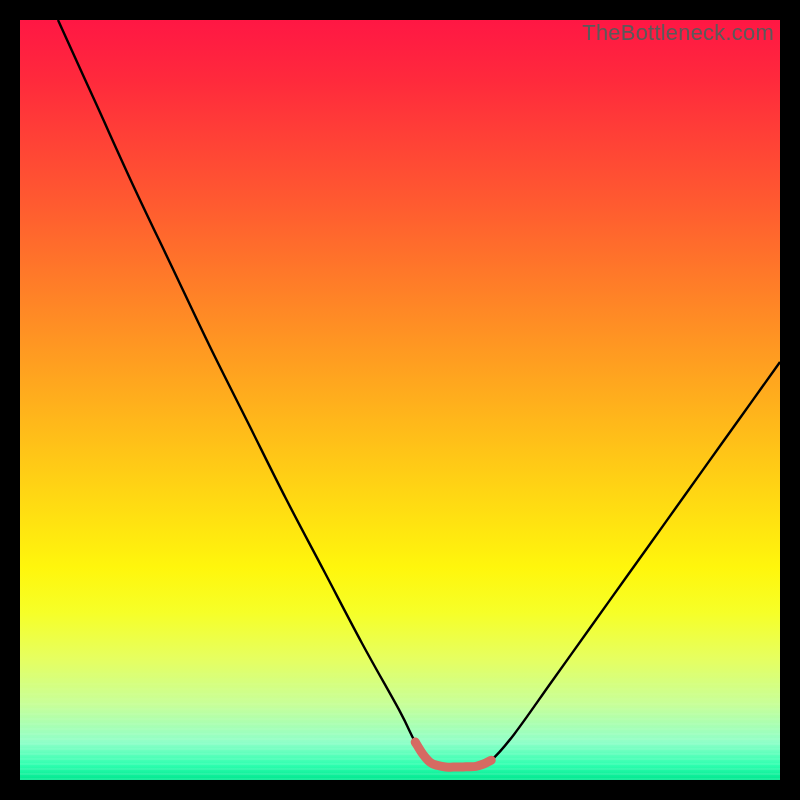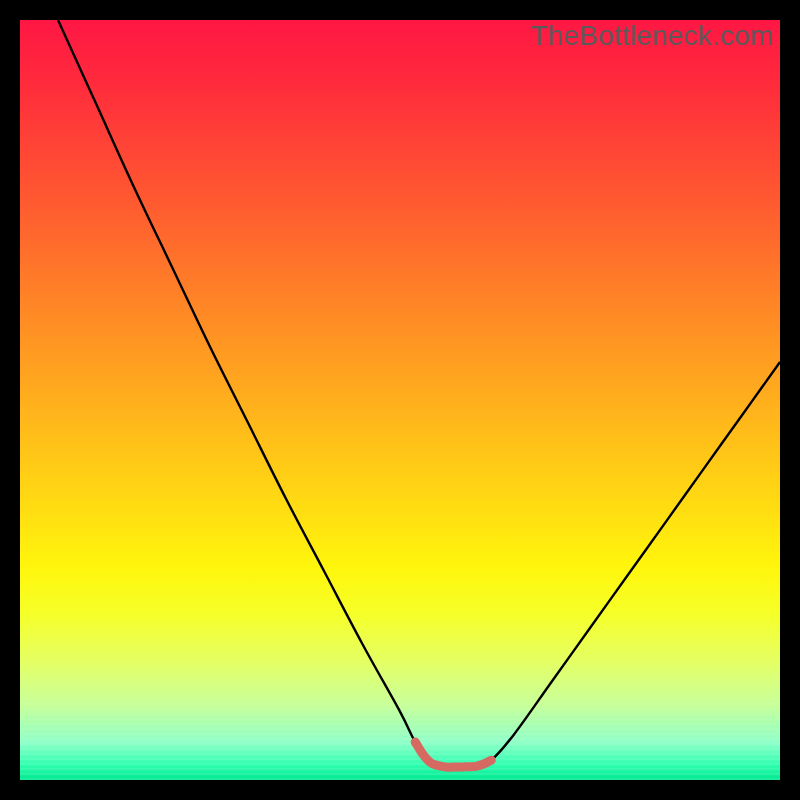--- a/index.html
+++ b/index.html
@@ -46,21 +46,21 @@
   .stripe {
     position: absolute;
     left: 0; right: 0;
     height: 2px;
   }
   .attribution {
     position: absolute;
     top: 0;
     right: 6px;
     font-family: Arial, Helvetica, sans-serif;
-    font-size: 28px;
+    font-size: 22px;
     color: #5a5a5a;
     letter-spacing: 0.2px;
     user-select: none;
   }
   svg.curve {
     position: absolute;
     left: 0; top: 0;
     width: 760px; height: 760px;
     overflow: visible;
   }

